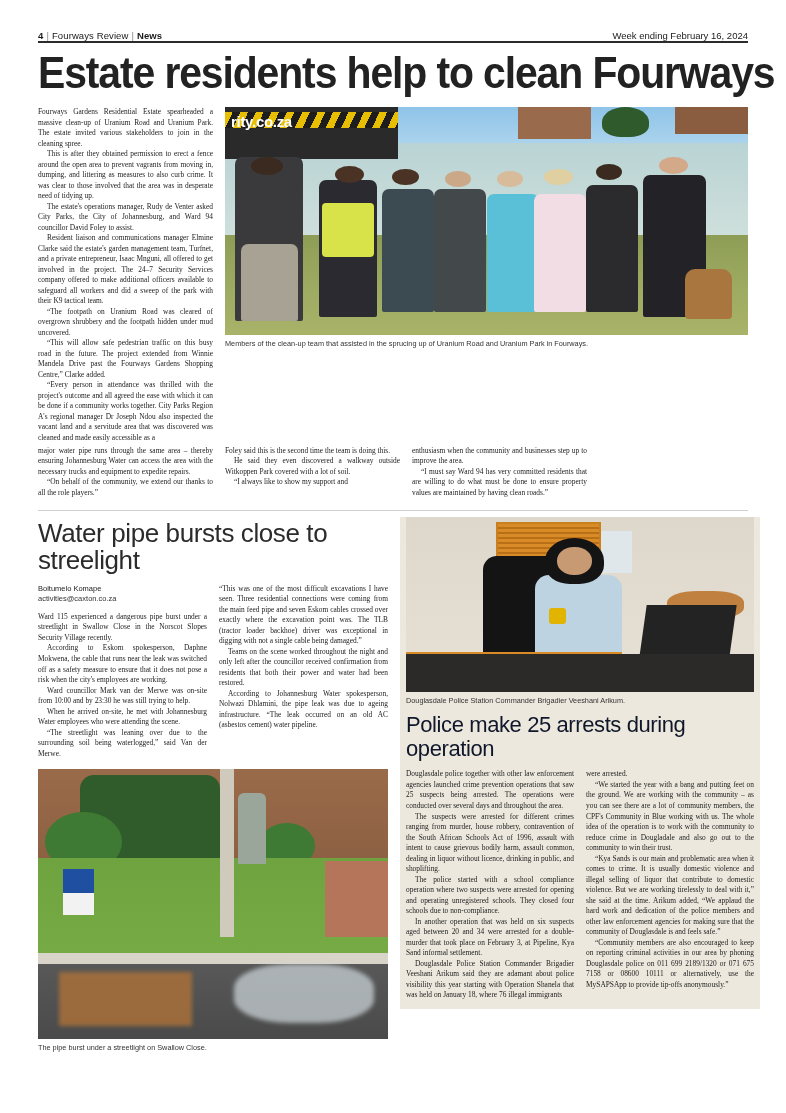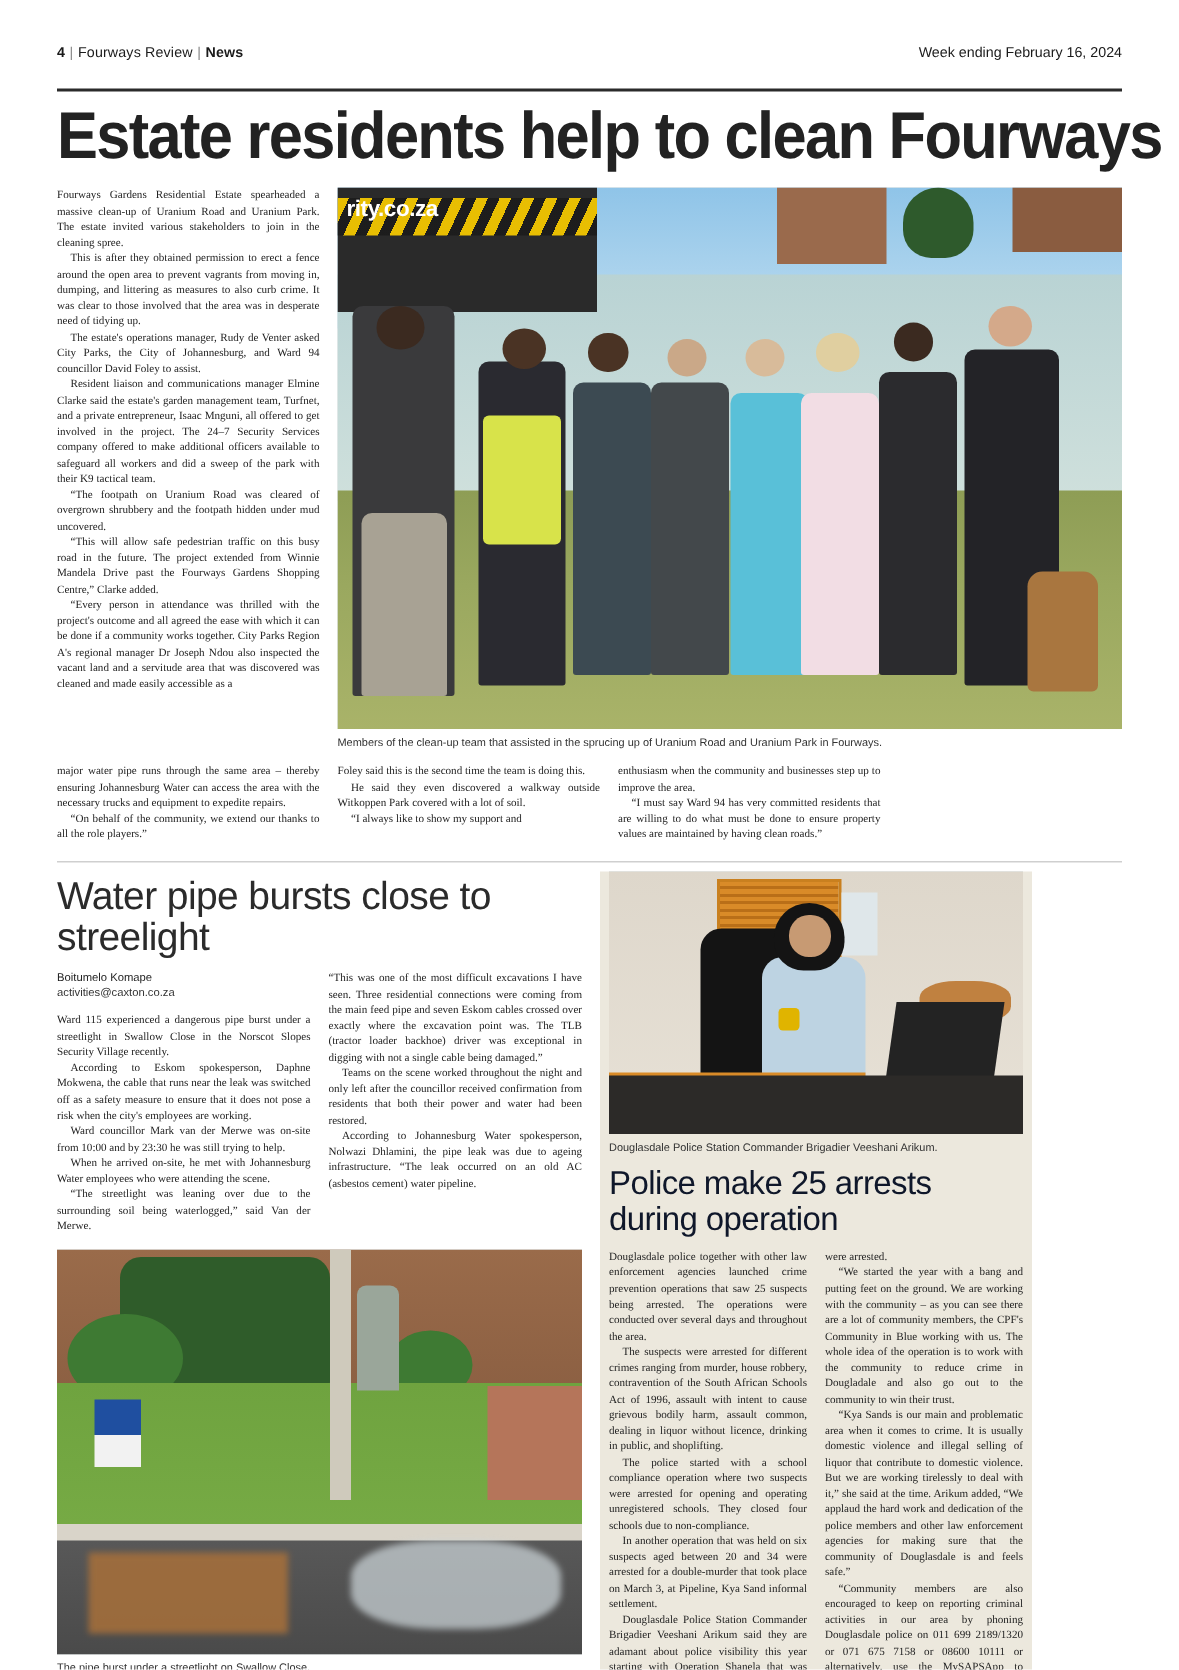--- a/index.html
+++ b/index.html
@@ -8,21 +8,21 @@
     width:786px; height:1113px;
     background:#ffffff;
     font-family:"Liberation Serif", serif;
     color:#1a1a1a;
     overflow:hidden;
   }
   .page { position:relative; width:786px; height:1113px; padding:0 38px; }
 
   
   .masthead { display:flex; align-items:baseline; justify-content:space-between;
-    padding-top:30px; padding-bottom:18px; }
+    padding-top:30px; padding-bottom:0; }
   .masthead-left { font-family:"Liberation Sans", sans-serif; font-size:9.5px; color:#1a1a1a; letter-spacing:.1px; }
   .masthead-left .pg { font-weight:bold; }
   .masthead-left .sep { color:#888; margin:0 3px; }
   .masthead-left .sec { font-weight:bold; }
   .masthead-right { font-family:"Liberation Sans", sans-serif; font-size:9.5px; font-weight:normal; color:#1a1a1a; }
   .rule-thick { height:2px; background:#2b2b2b; margin-bottom:8px; }
 
   
   .headline-main {
     font-family:"Liberation Sans", sans-serif;
@@ -57,31 +57,31 @@
     letter-spacing:-0.4px;
   }
   .byline { font-family:"Liberation Sans", sans-serif; font-size:7.5px; color:#222; line-height:1.35; margin-bottom:8px; }
   .byline .email { color:#333; }
 
   
   .lower { display:flex; gap:12px; position:relative; }
   .lower-left { width:350px; }
   .lower-left-cols { display:flex; gap:12px; }
   .lower-left-cols .lcol { width:169px; }
-  .lower-right { width:288px; }
+  .lower-right { width:360px; }
 
   
   .police-panel { background:#ece8dd; padding:0 6px 8px 6px; }
   .headline-3 { font-family:"Liberation Sans", sans-serif; font-weight:normal;
     font-size:22px; line-height:1.1; color:#0f172a; margin:7px 0 8px 0; letter-spacing:-0.4px; }
   .police-cols { display:flex; gap:12px; }
   .police-cols .pcol { width:169px; }
 
   
-  #group-photo { height:361px; }
+  #group-photo { height:228px; }
   #group-photo .sky { position:absolute; left:0; top:0; width:100%; height:26%;
     background:linear-gradient(#8fc4e8,#bcdcf0); }
   #group-photo .wall { position:absolute; left:0; top:16%; width:100%; height:42%;
     background:linear-gradient(#b9d3d4,#cfe0dc); }
   #group-photo .grass { position:absolute; left:0; bottom:0; width:100%; height:44%;
     background:linear-gradient(#8e9d55,#9aa85f 40%,#a9b369); }
   #group-photo .gazebo { position:absolute; left:0; top:0; width:33%; height:23%;
     background:#2a2a2a; }
   #group-photo .gaz-stripe { position:absolute; left:0; top:2%; width:33%; height:7%;
     background:repeating-linear-gradient(115deg,#f2c600 0 7px,#1c1c1c 7px 14px); opacity:.95; }
@@ -295,21 +295,21 @@
         </div>
         <div class="caption">Douglasdale Police Station Commander Brigadier Veeshani Arikum.</div>
 
         <h2 class="headline-3">Police make 25 arrests during operation</h2>
 
         <div class="police-cols">
           <div class="pcol body-text">
             <p class="first">Douglasdale police together with other law enforcement agencies launched crime prevention operations that saw 25 suspects being arrested. The operations were conducted over several days and throughout the area.</p>
             <p>The suspects were arrested for different crimes ranging from murder, house robbery, contravention of the South African Schools Act of 1996, assault with intent to cause grievous bodily harm, assault common, dealing in liquor without licence, drinking in public, and shoplifting.</p>
             <p>The police started with a school compliance operation where two suspects were arrested for opening and operating unregistered schools. They closed four schools due to non-compliance.</p>
-            <p>In another operation that was held on six suspects aged between 20 and 34 were arrested for a double-murder that took place on March 3, at Pipeline, Kya Sand informal settlement.</p>
+            <p>In another operation that was held on six suspects aged between 20 and 34 were arrested for a double-murder that took place on February 3, at Pipeline, Kya Sand informal settlement.</p>
             <p>Douglasdale Police Station Commander Brigadier Veeshani Arikum said they are adamant about police visibility this year starting with Operation Shanela that was held on January 18, where 76 illegal immigrants</p>
           </div>
           <div class="pcol body-text">
             <p class="first">were arrested.</p>
             <p>“We started the year with a bang and putting feet on the ground. We are working with the community – as you can see there are a lot of community members, the CPF's Community in Blue working with us. The whole idea of the operation is to work with the community to reduce crime in Dougladale and also go out to the community to win their trust.</p>
             <p>“Kya Sands is our main and problematic area when it comes to crime. It is usually domestic violence and illegal selling of liquor that contribute to domestic violence. But we are working tirelessly to deal with it,” she said at the time. Arikum added, “We applaud the hard work and dedication of the police members and other law enforcement agencies for making sure that the community of Douglasdale is and feels safe.”</p>
             <p>“Community members are also encouraged to keep on reporting  criminal activities in our area by phoning Douglasdale police on 011 699 2189/1320 or 071 675 7158 or 08600 10111 or alternatively, use the MySAPSApp to provide tip-offs anonymously.”</p>
           </div>
         </div>
       </div>

